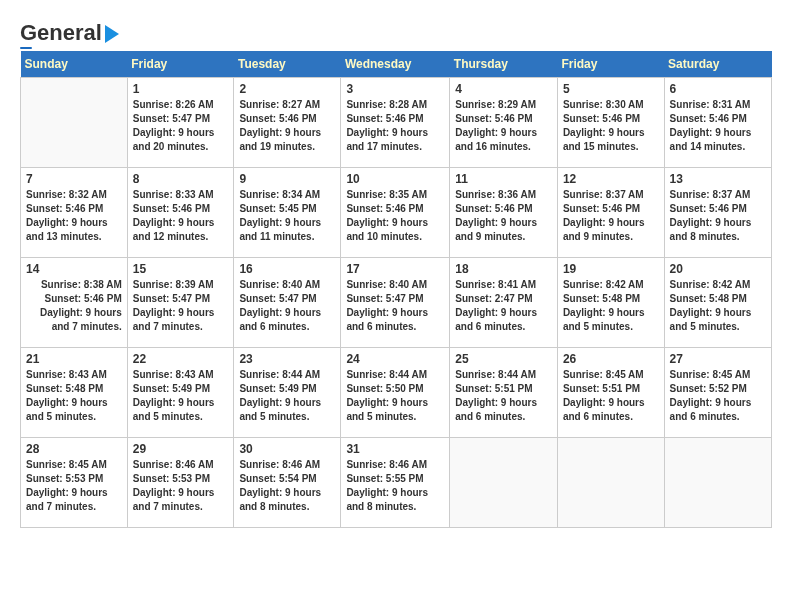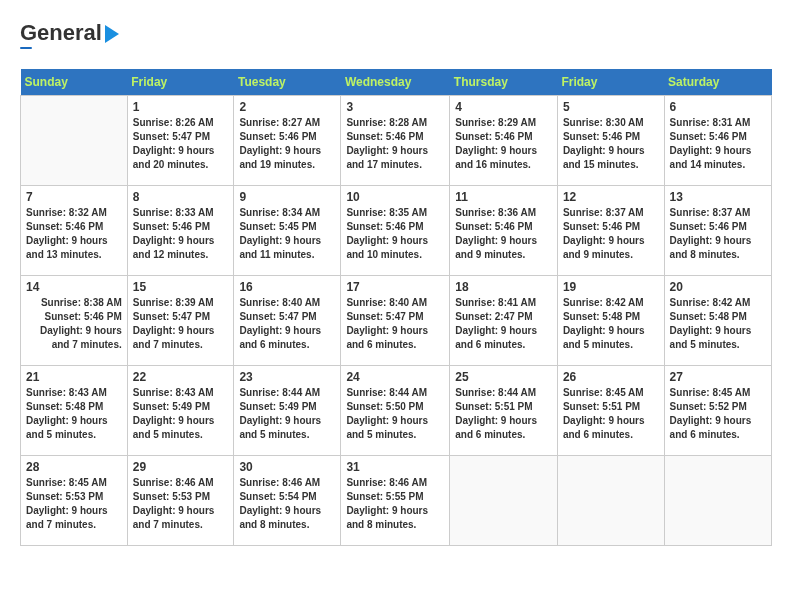--- a/index.html
+++ b/index.html
@@ -7,21 +7,21 @@
       font-family: Arial, sans-serif;
       background: #fff;
       width: 792px;
       min-height: 612px;
       padding: 20px;
     }
     .header {
       display: flex;
       justify-content: space-between;
       align-items: flex-start;
-      margin-bottom: 20px;
+      margin-bottom: 2px;
     }
     .logo {
       display: flex;
       flex-direction: column;
       align-items: flex-start;
     }
     .title-section {
       text-align: right;
     }
     .month-title {
@@ -34,21 +34,21 @@
       font-size: 15px;
       color: #555;
     }
     table {
       width: 100%;
       border-collapse: collapse;
       font-size: 11px;
     }
     thead tr th {
       background: #2e74c0;
-      color: #bef264;
+      color: #fef9c3;
       padding: 6px 4px;
       text-align: left;
       font-size: 12px;
       font-weight: bold;
     }
     tbody tr td {
       border: 1px solid #ccc;
       padding: 4px 5px;
       vertical-align: top;
       width: 113px;

